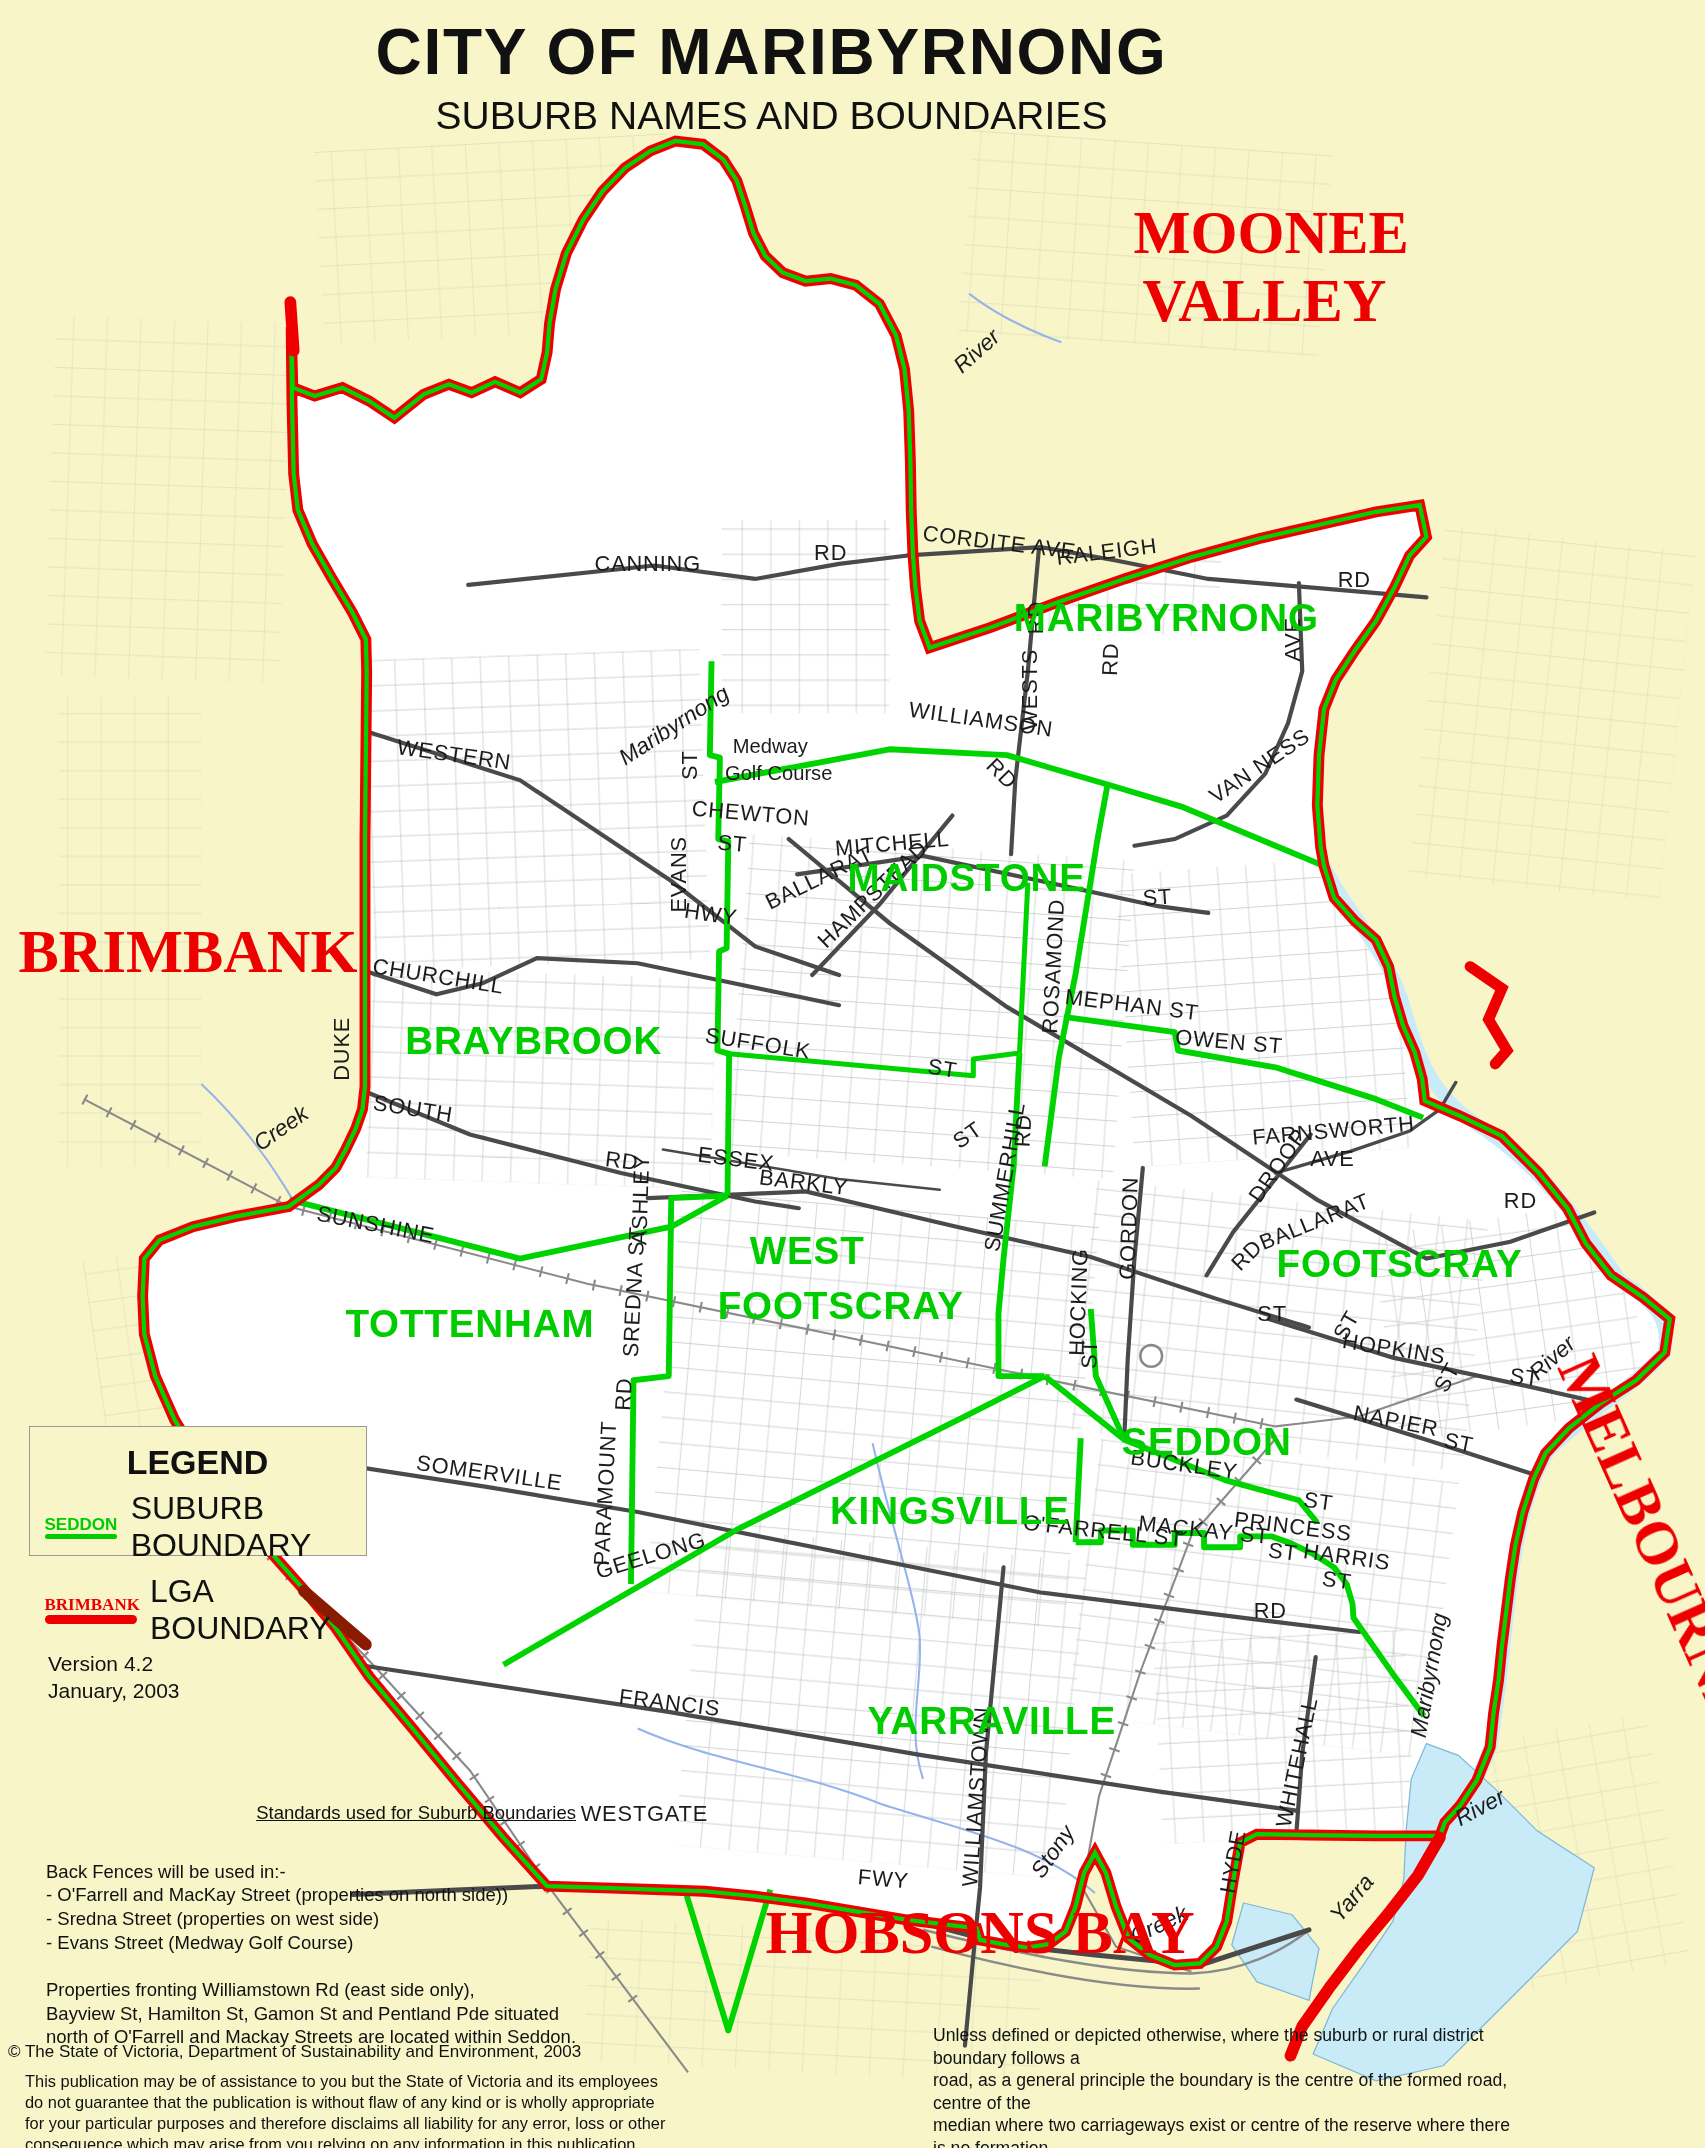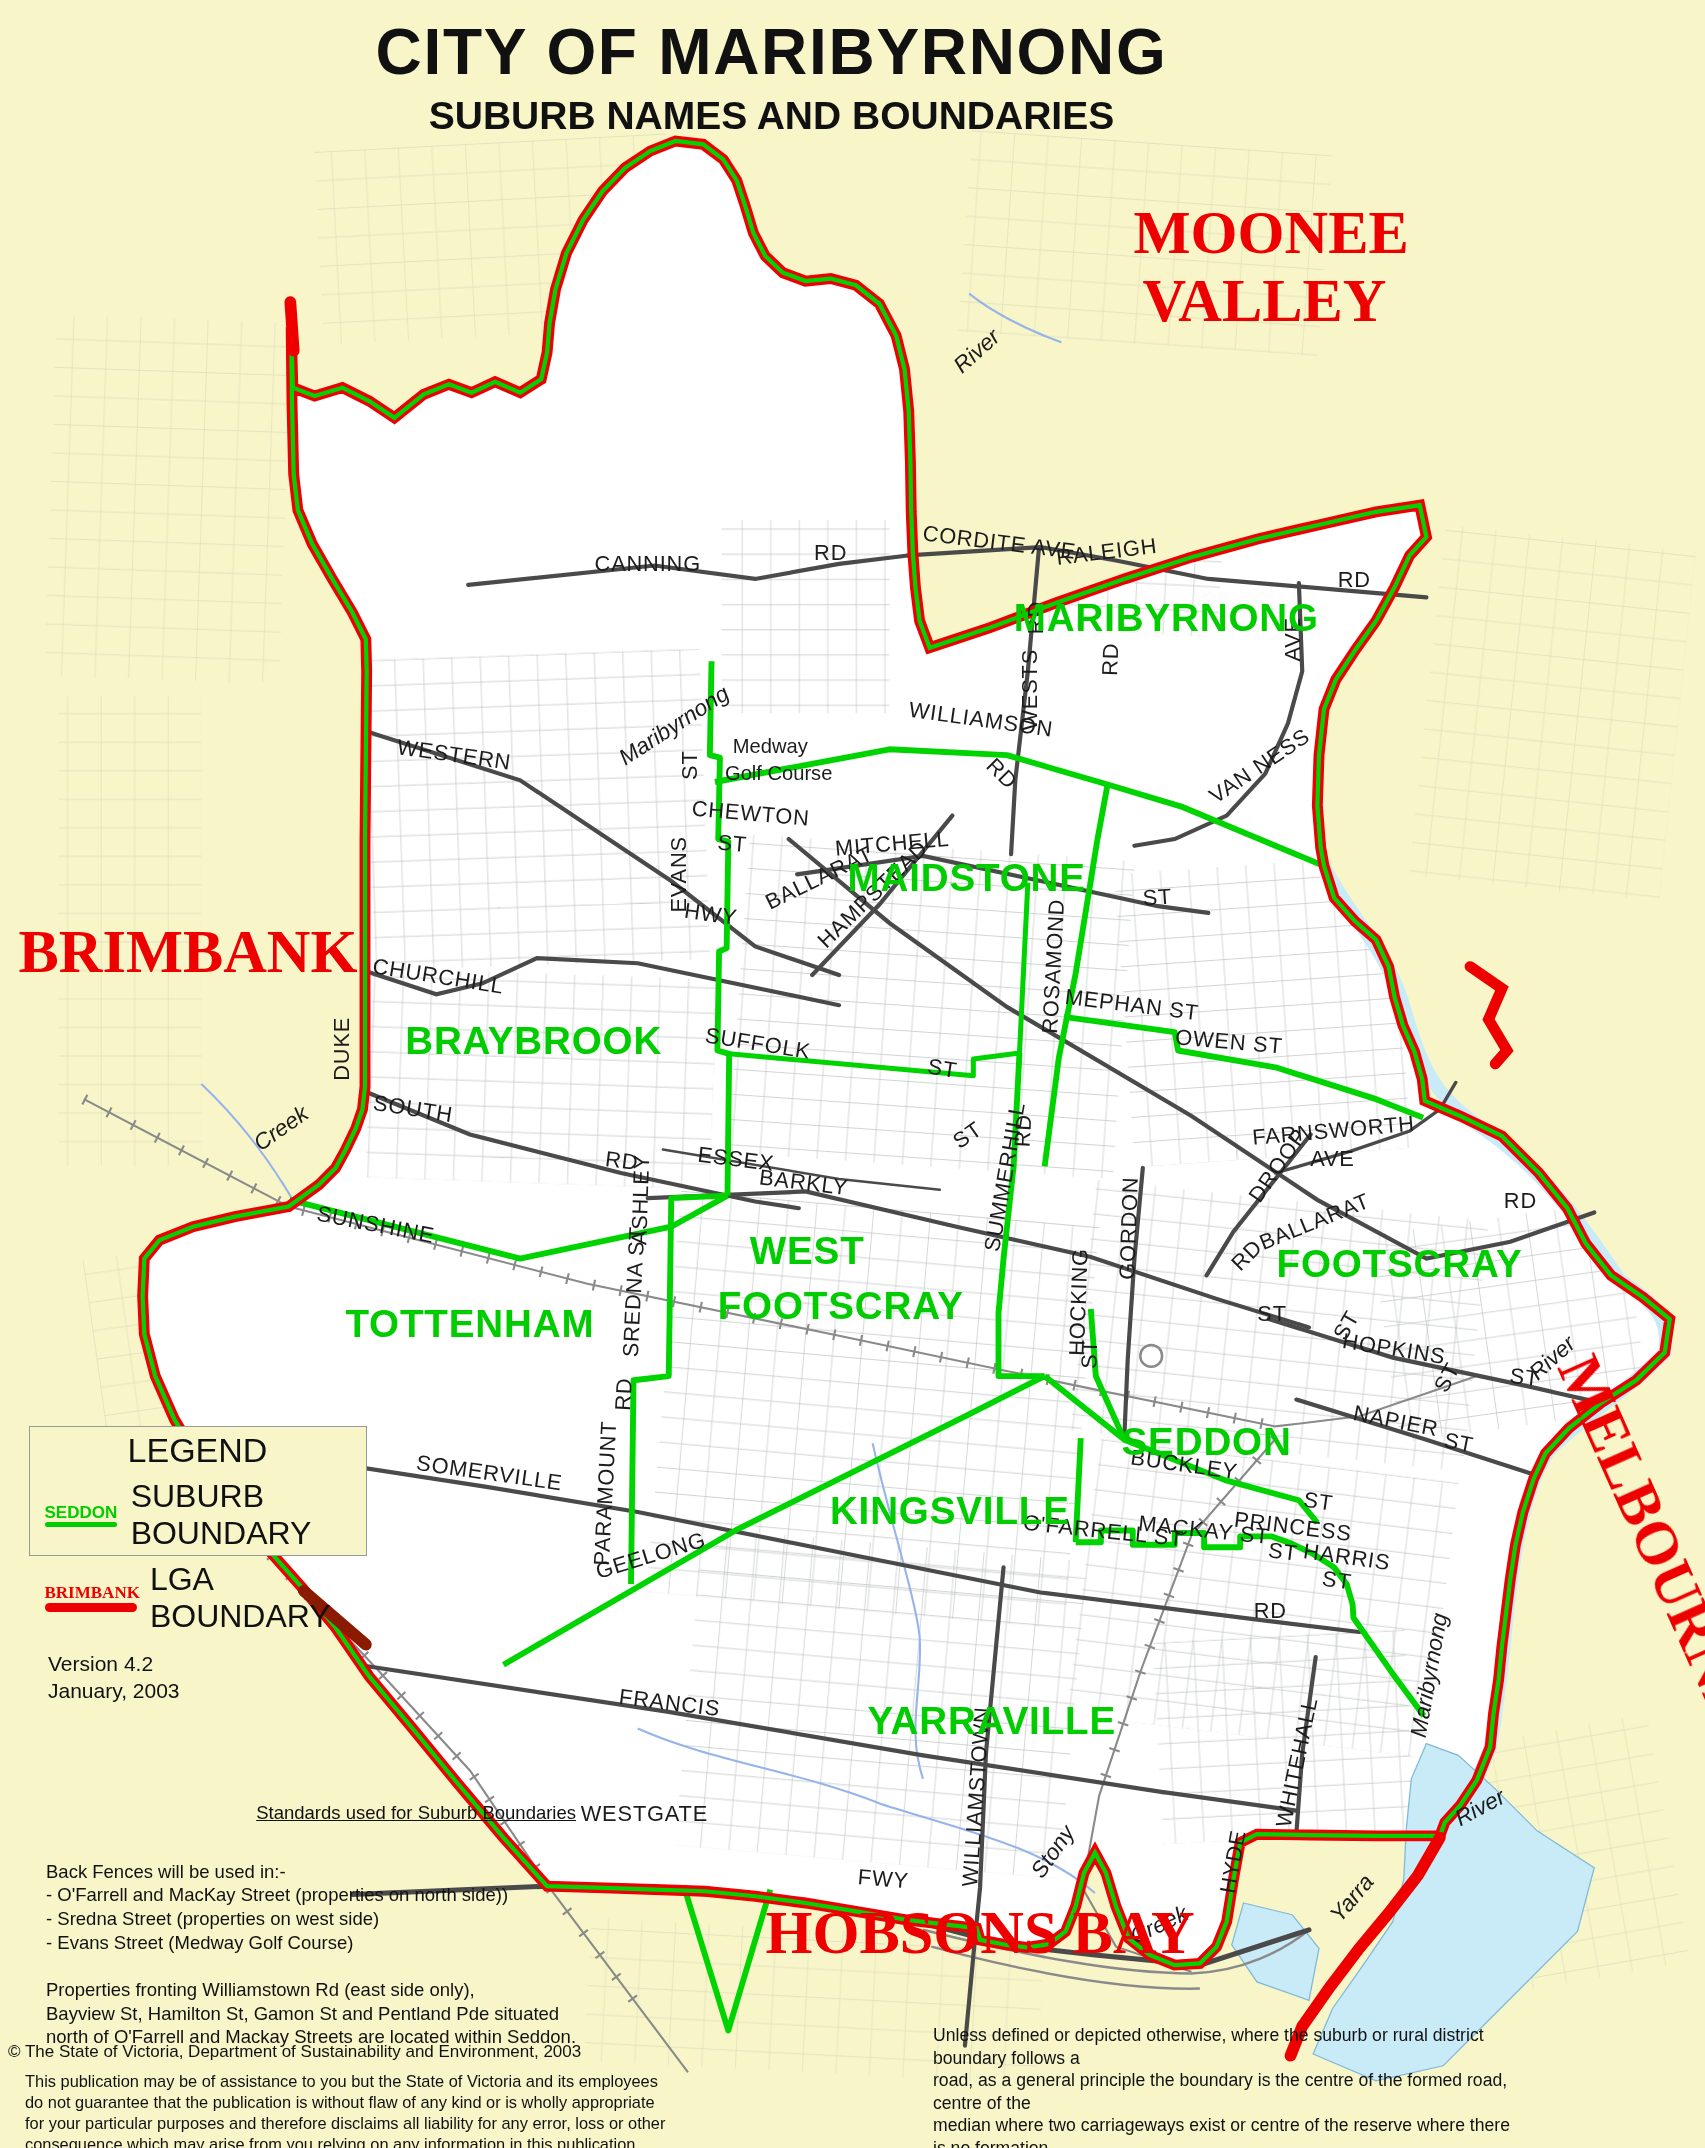--- a/index.html
+++ b/index.html
@@ -9,24 +9,24 @@
   
   text{font-family:"Liberation Sans",sans-serif;}
   .lbl-road{fill:#1c1c1c;font-size:26px;letter-spacing:1px;}
   .lbl-small{fill:#1c1c1c;font-size:24px;}
   .lbl-suburb{fill:#00CC00;font-size:46px;font-weight:bold;letter-spacing:1px;}
   .lbl-neighbor{fill:#EE0000;font-weight:bold;font-family:"Liberation Serif",serif;font-size:72px;}
   .lbl-river{fill:#1c1c1c;font-size:27px;font-style:italic;}
   
   .title-block{position:absolute;left:0;top:15px;width:1543px;text-align:center;}
   .title-block h1{margin:0;font-size:64px;letter-spacing:1.7px;font-weight:bold;}
-  .title-block h2{margin:5px 0 16px 0;font-size:39px;font-weight:bold;}
+  .title-block h2{margin:5px 0 16px 0;font-size:39px;font-weight:normal;}
   .legend{position:absolute;left:28.5px;top:1426px;width:336px;height:128px;background:#F8F6C8;
           border:1.7px solid #999;}
-  .legend .lg-title{text-align:center;font-size:34px;font-weight:normal;margin-top:4px;}
+  .legend .lg-title{text-align:center;font-size:34px;font-weight:bold;margin-top:16px;}
   .legend .row{display:flex;align-items:center;margin:8.4px 0 0 15px;}
   .legend .sample{width:92px;text-align:center;margin-right:13.4px;}
   .legend .sample .tag{font-size:17px;font-weight:bold;display:block;line-height:17px;}
   .legend .tag.green{color:#00CC00;}
   .legend .tag.red{color:#EE0000;font-family:"Liberation Serif",serif;}
   .legend .bar{display:block;height:5px;background:#00CC00;margin-top:1.7px;border-radius:2.5px;}
   .legend .bar.lga{height:9.2px;background:#EE0000;border-radius:5px;}
   .legend .desc{font-size:32px;}
   .noteblock{position:absolute;font-size:21px;line-height:1.28;white-space:pre-line;}
   .prepared{left:48px;top:1573px;}

